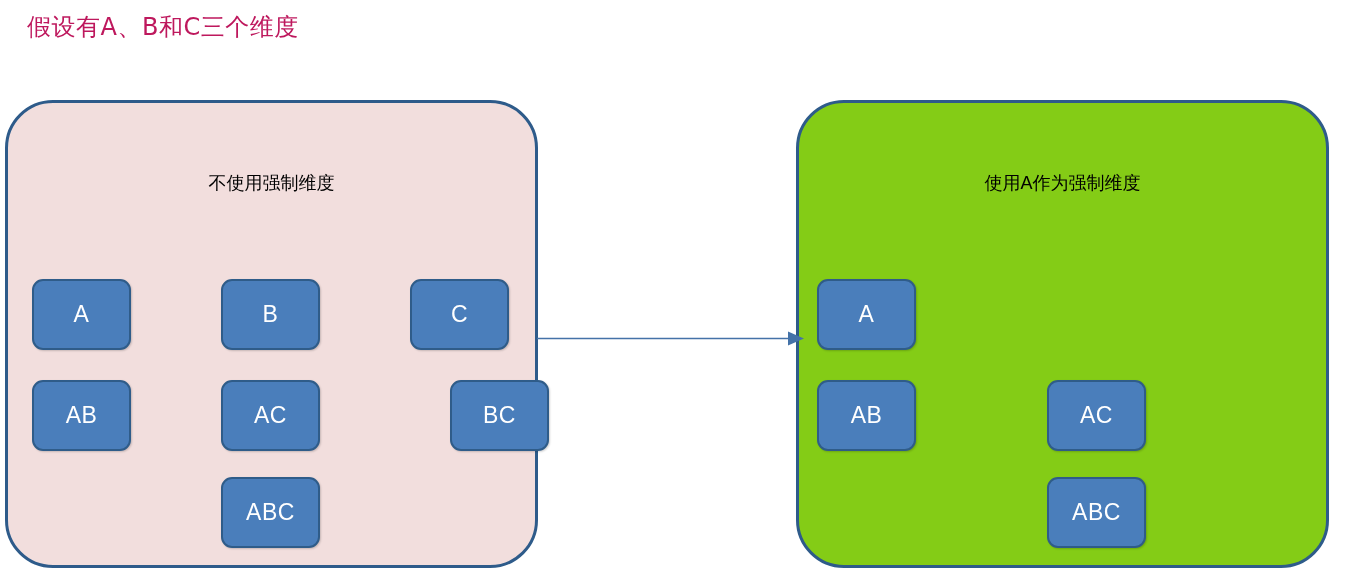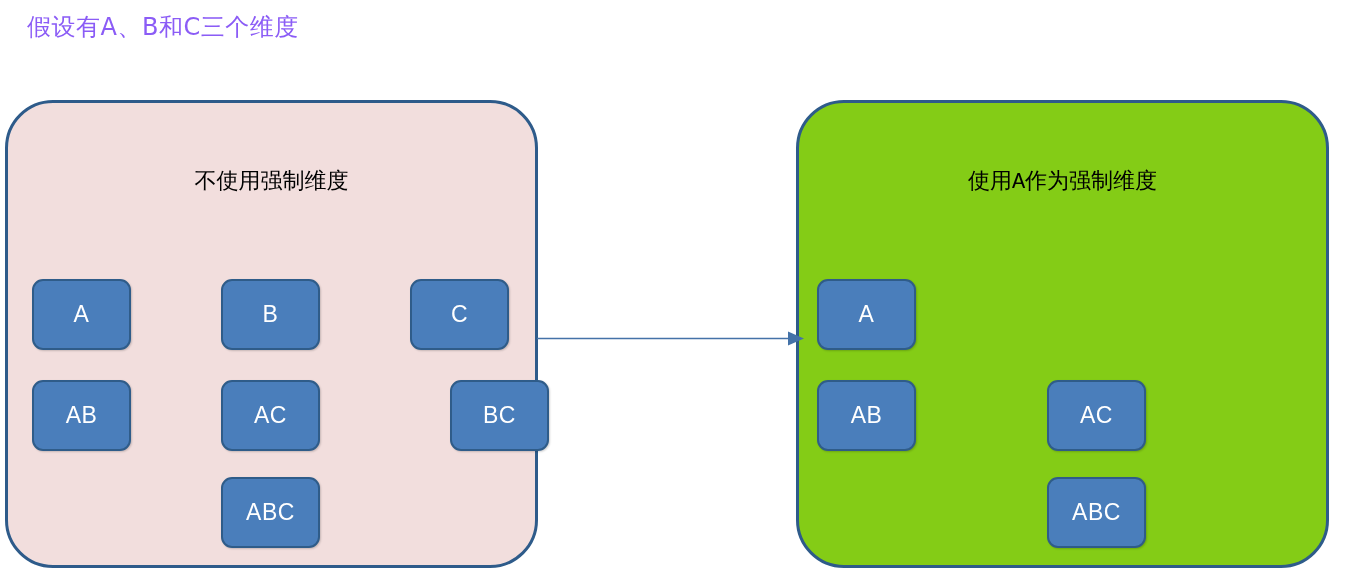--- a/index.html
+++ b/index.html
@@ -26,21 +26,21 @@
 
   
   .heading {
     position: absolute;
     left: 27px;
     top: 8px;
     font-family: "DejaVu Sans", "Liberation Sans", sans-serif;
     font-size: 24px;
     line-height: 38px;
     letter-spacing: 0.5px;
-    color: #8b5cf6;
+    color: #be185d;
     white-space: nowrap;
   }
 
   
   .panel {
     position: absolute;
     box-sizing: border-box;
     border: 3px solid #2e5b8a;
     border-radius: 48px;
   }
@@ -58,22 +58,22 @@
     height: 468px;
     background: #84cc16;
   }
 
   .panel-title {
     position: absolute;
     top: 62px;
     left: 0;
     width: 100%;
     text-align: center;
-    font-family: Liberation Mono, monospace;
-    font-size: 22px;
+    font-family: Liberation Sans, sans-serif;
+    font-size: 18px;
     line-height: 36px;
     color: #000000;
     white-space: nowrap;
   }
 
   
   .cube {
     position: absolute;
     box-sizing: border-box;
     width: 99px;

